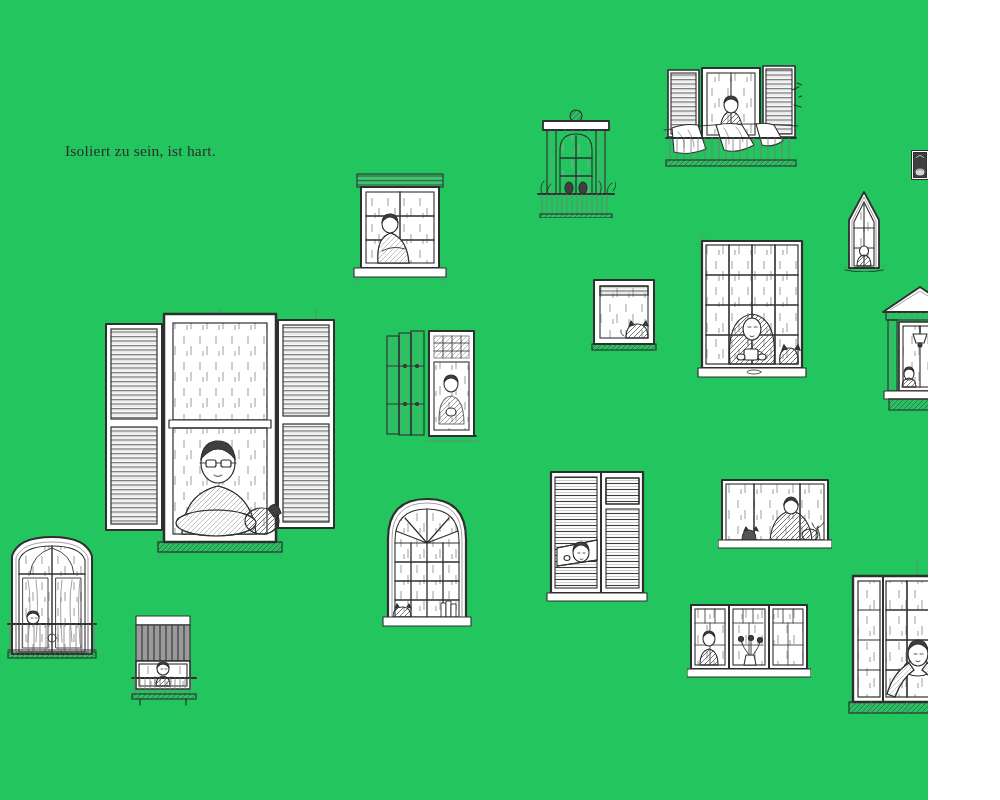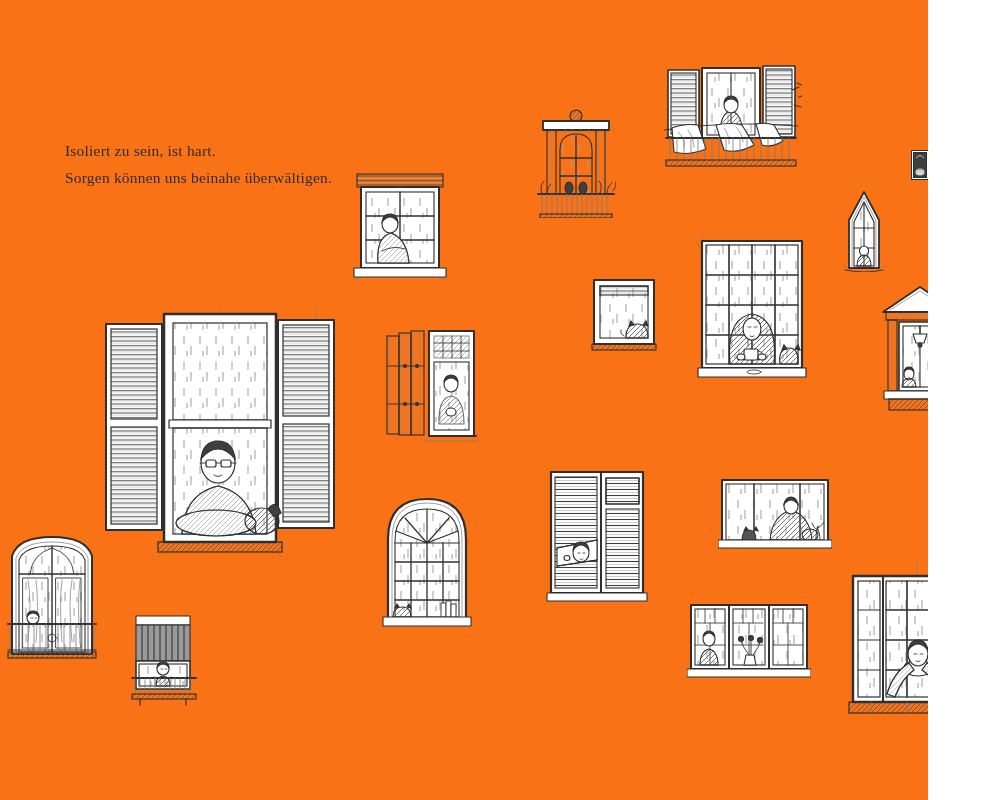--- a/index.html
+++ b/index.html
@@ -1,16 +1,16 @@
 <!DOCTYPE html>
 <html><head>
 <meta charset="utf-8">
 <style>
   html,body{margin:0;padding:0;background:#fff;}
-  .page{position:relative;width:928px;height:800px;background:#f97316;overflow:hidden;
+  .page{position:relative;width:928px;height:800px;background:#22c55e;overflow:hidden;
         font-family:"Liberation Serif","DejaVu Serif",serif;}
   .text-block{position:absolute;left:65px;top:143px;color:#2d2d2d;font-size:15.5px;
               letter-spacing:.2px;}
   .text-block p{margin:0 0 11px 0;line-height:16px;}
   .fig{position:absolute;}
   svg{display:block;}
   .s{stroke:#2f2f2f;fill:none;stroke-linecap:round;stroke-linejoin:round;}
   .sf{stroke:#2f2f2f;fill:#ffffff;stroke-linejoin:round;}
   .p{stroke:#2f2f2f;}
   .t{stroke:#7a7a7a;fill:none;stroke-linecap:round;}
@@ -38,21 +38,20 @@
       <path d="M0 1.5h10" stroke="#3d3d3d" stroke-width="1.1" fill="none"></path>
       <path d="M0 4.5h10" stroke="#9a9a9a" stroke-width=".5" fill="none"></path>
     </pattern>
   </defs>
 </svg>
 
 <div class="page">
 
   <div class="text-block">
     <p>Isoliert zu sein, ist hart.</p>
-    <p>Sorgen können uns beinahe überwältigen.</p>
   </div>
 
   <div class="fig" style="left:100px;top:308px" aria-label="Large sash window with open louvered shutters; an older man with glasses leans on the sill beside his dog while rain falls">
     <svg width="240" height="250" viewBox="0 0 240 250" stroke-width="1.2">
       <path class="t" d="M120 0v9M216 0v11" stroke-width=".6"></path>
       <g>
         <rect class="sf" x="6" y="16" width="56" height="206" stroke-width="2"></rect>
         <rect class="p" x="11" y="21" width="46" height="90" fill="url(#louver)"></rect>
         <rect class="p" x="11" y="119" width="46" height="97" fill="url(#louver)"></rect>
       </g>

